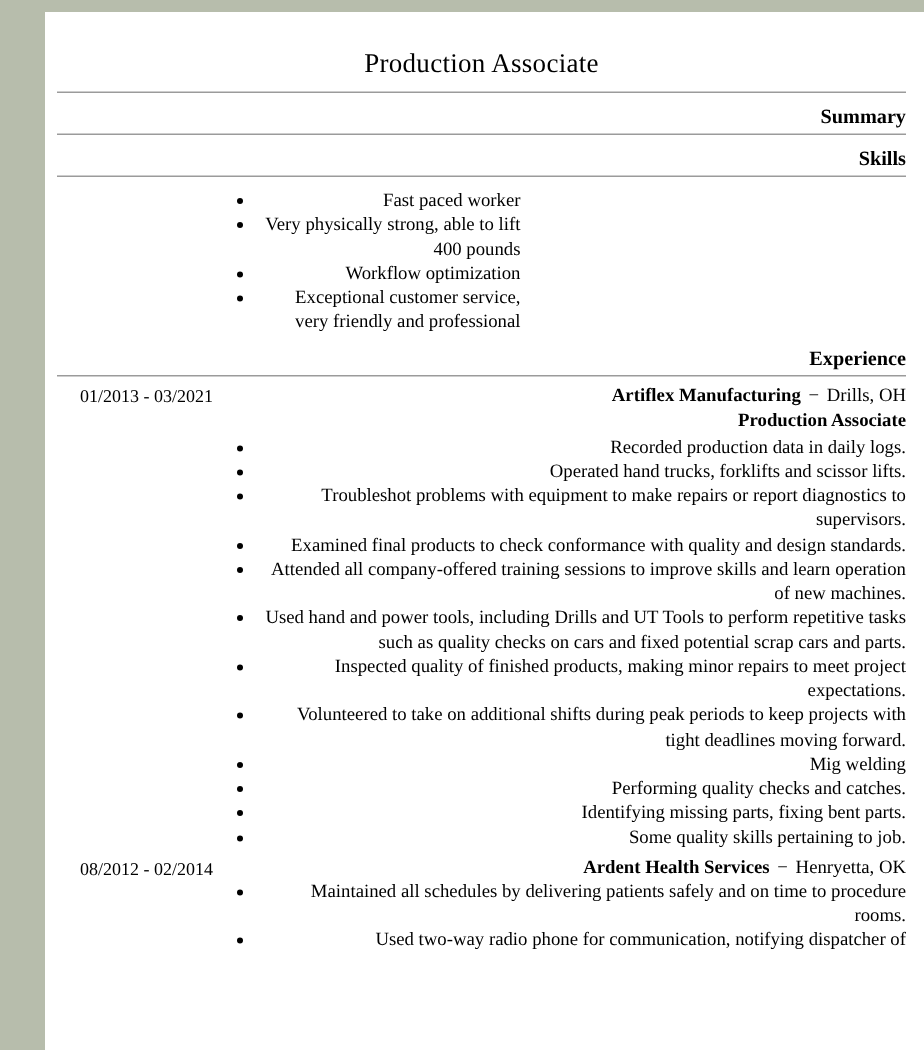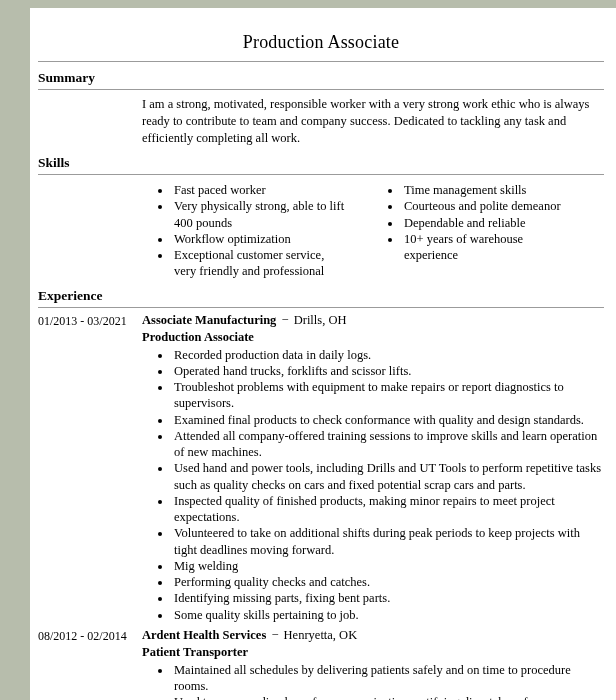--- a/index.html
+++ b/index.html
@@ -24,21 +24,21 @@
     text-align: center;
     font-size: 18px;
     margin-top: 14px;
     margin-bottom: 8px;
     letter-spacing: 0.2px;
   }
   .rule {
     border-top: 1px solid var(--rule, #9b9b9b);
     height: 0;
   }
-  .section { margin-top: 6px; }
+  .section { margin-top: 6px; text-align: right; }
   .sec-label {
     font-weight: bold;
     font-size: 13.5px;
     margin-top: 8px;
     margin-bottom: 3px;
   }
   .indent { margin-left: 104px; }
   .summary-text {
     margin: 6px 0 2px 0;
     font-size: 12.5px;
@@ -83,53 +83,44 @@
 <body>
 
 <div class="page">
 
   <div class="title">Production Associate</div>
   <div class="rule"></div>
 
   <div class="section">
     <div class="sec-label">Summary</div>
     <div class="rule"></div>
-    <div class="indent">
-      <p class="summary-text">I am a strong, motivated, responsible worker with a very strong work ethic who is always ready to contribute to team and company success. Dedicated to tackling any task and efficiently completing all work.</p>
-    </div>
   </div>
 
   <div class="section">
     <div class="sec-label">Skills</div>
     <div class="rule"></div>
     <div class="indent skills-cols">
       <ul class="bullets skills-col1">
           <li>Fast paced worker</li>
           <li>Very physically strong, able to lift 400 pounds</li>
           <li>Workflow optimization</li>
           <li>Exceptional customer service, very friendly and professional</li>
         </ul>
-      <ul class="bullets skills-col2">
-          <li>Time management skills</li>
-          <li>Courteous and polite demeanor</li>
-          <li>Dependable and reliable</li>
-          <li>10+ years of warehouse experience</li>
-        </ul>
     </div>
   </div>
 
   <div class="section">
     <div class="sec-label">Experience</div>
     <div class="rule"></div>
     <div id="jobs">
   <div class="job">
     <div class="job-dates">01/2013 - 03/2021</div>
     <div class="job-content">
       <div class="job-header">
-        <span class="job-company">Associate Manufacturing</span>
+        <span class="job-company">Artiflex Manufacturing</span>
         <span class="job-sep">−</span>
         <span class="job-location">Drills, OH</span>
       </div>
       <div class="job-title">Production Associate</div>
       <ul class="bullets">
               <li>Recorded production data in daily logs.</li>
               <li>Operated hand trucks, forklifts and scissor lifts.</li>
               <li>Troubleshot problems with equipment to make repairs or report diagnostics to supervisors.</li>
               <li>Examined final products to check conformance with quality and design standards.</li>
               <li>Attended all company-offered training sessions to improve skills and learn operation of new machines.</li>
@@ -145,21 +136,20 @@
   </div>
 
   <div class="job">
     <div class="job-dates">08/2012 - 02/2014</div>
     <div class="job-content">
       <div class="job-header">
         <span class="job-company">Ardent Health Services</span>
         <span class="job-sep">−</span>
         <span class="job-location">Henryetta, OK</span>
       </div>
-      <div class="job-title">Patient Transporter</div>
       <ul class="bullets">
               <li>Maintained all schedules by delivering patients safely and on time to procedure rooms.</li>
               <li>Used two-way radio phone for communication, notifying dispatcher of</li>
             </ul>
     </div>
   </div>
 </div>
   </div>
 
 </div>

